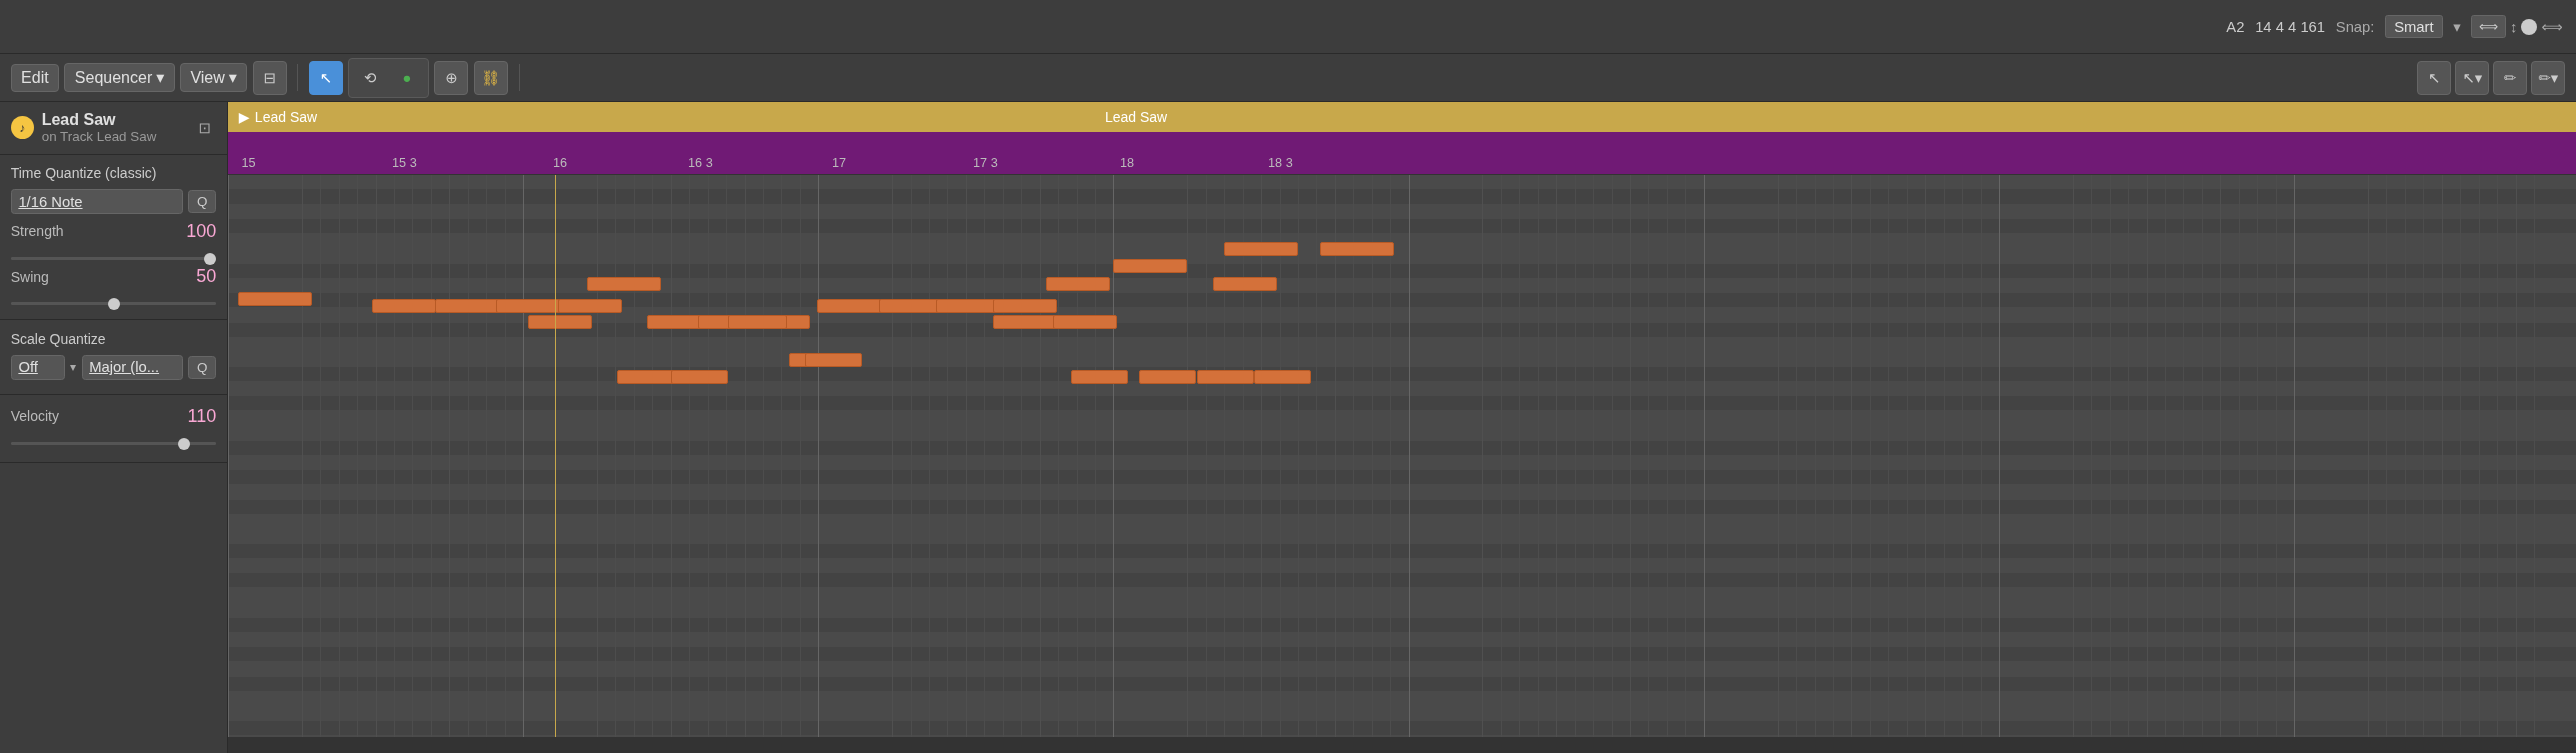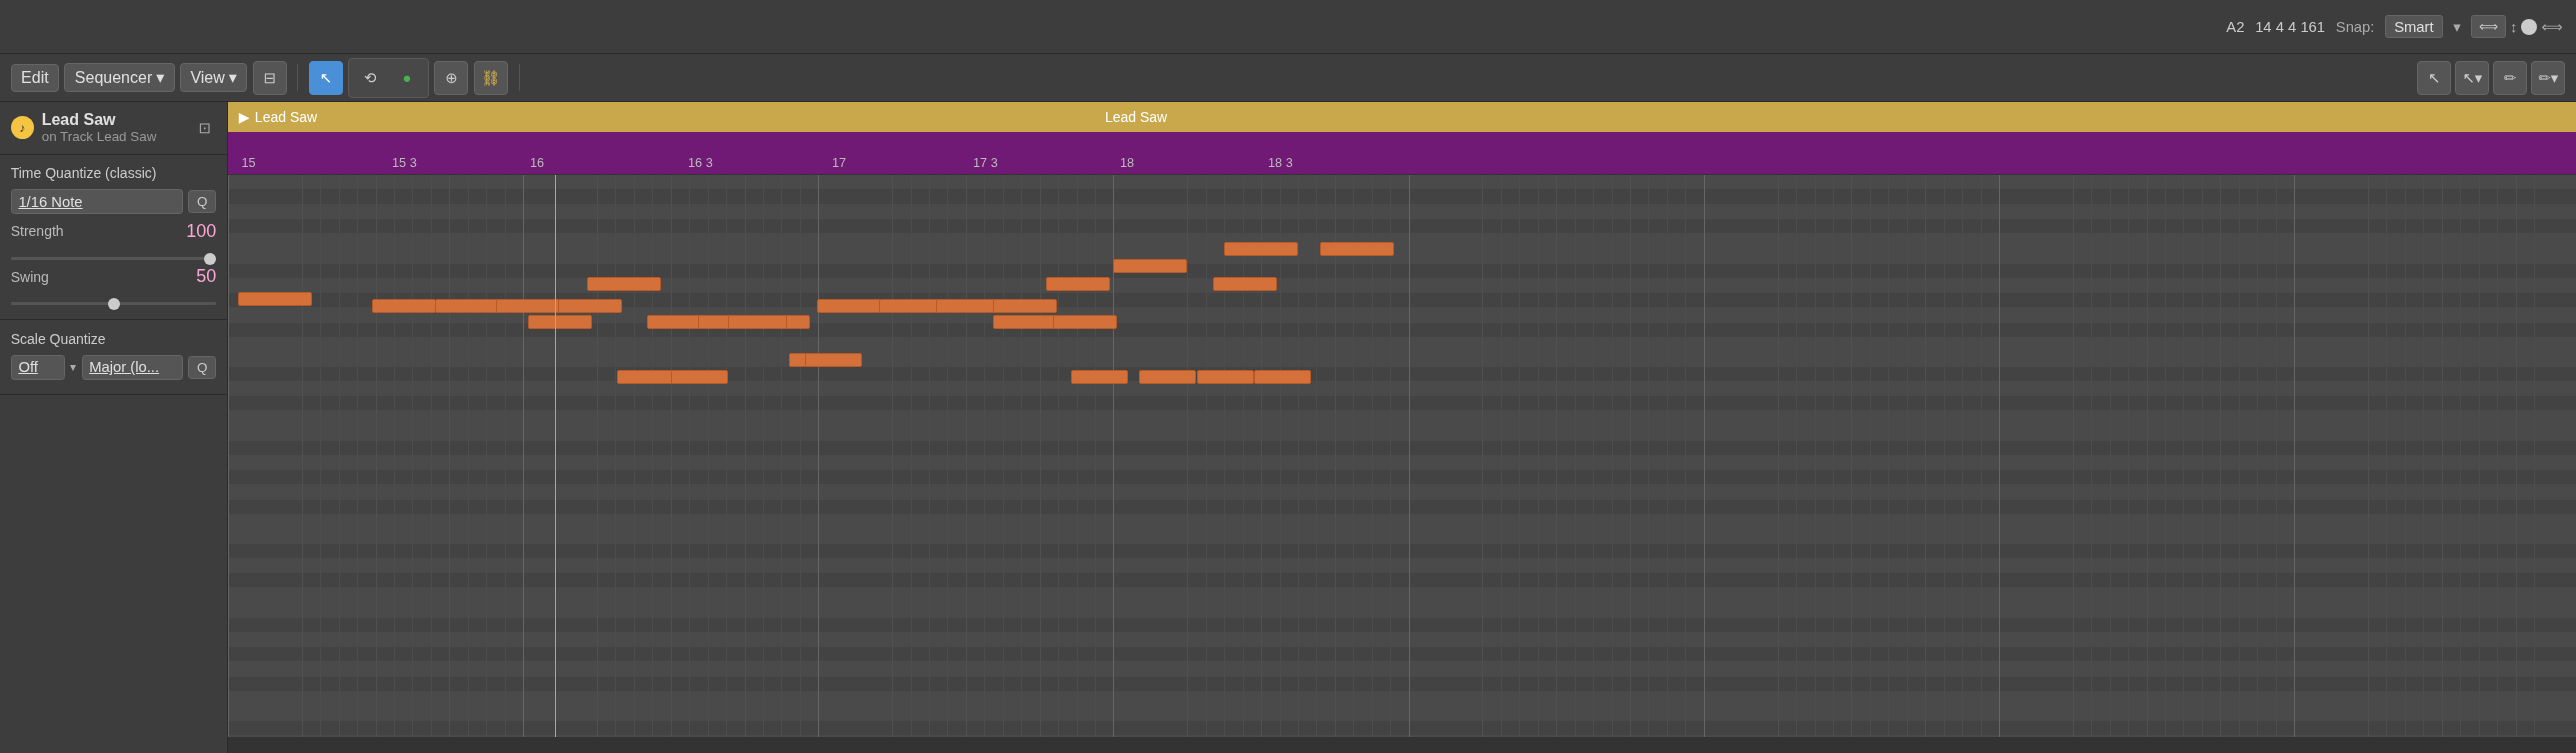--- a/index.html
+++ b/index.html
@@ -522,37 +522,46 @@
           <option>Off</option>
         </select>
         <span style="color:#aaa;font-size:12px;">▾</span>
         <select class="select-box">
           <option>Major (lo...</option>
         </select>
         <button class="q-btn">Q</button>
       </div>
     </div>
 
+    <div class="velocity-section">
+      <div class="slider-row">
+        <span class="slider-label">Velocity</span>
+        <span class="slider-value">110</span>
+      </div>
+      <div class="slider-container">
+        <input type="range" class="slider" min="0" max="127" value="110" style="">
+      </div>
+    </div>
 
   </div>
 
   <div class="piano-roll-area">
 
     <div class="region-bar">
       <span>▶</span>
       <span>Lead Saw</span>
       <span style="position:absolute;right:60%;font-size:14px;color:#fff;">Lead Saw</span>
     </div>
 
     <div class="timeline-ruler">
       <div style="position:relative;height:100%;display:flex;align-items:flex-end;">
 
         <span class="ruler-text" style="left:13.4px;">15</span>
         <span class="ruler-text" style="left:164px;">15 3</span>
-        <span class="ruler-text" style="left:302px;">16</span>
+        <span class="ruler-text" style="left:325px;">16</span>
         <span class="ruler-text" style="left:460px;">16 3</span>
         <span class="ruler-text" style="left:604px;">17</span>
         <span class="ruler-text" style="left:745px;">17 3</span>
         <span class="ruler-text" style="left:892px;">18</span>
         <span class="ruler-text" style="left:1040px;">18 3</span>
       </div>
     </div>
 
     <div class="grid-area">
 

